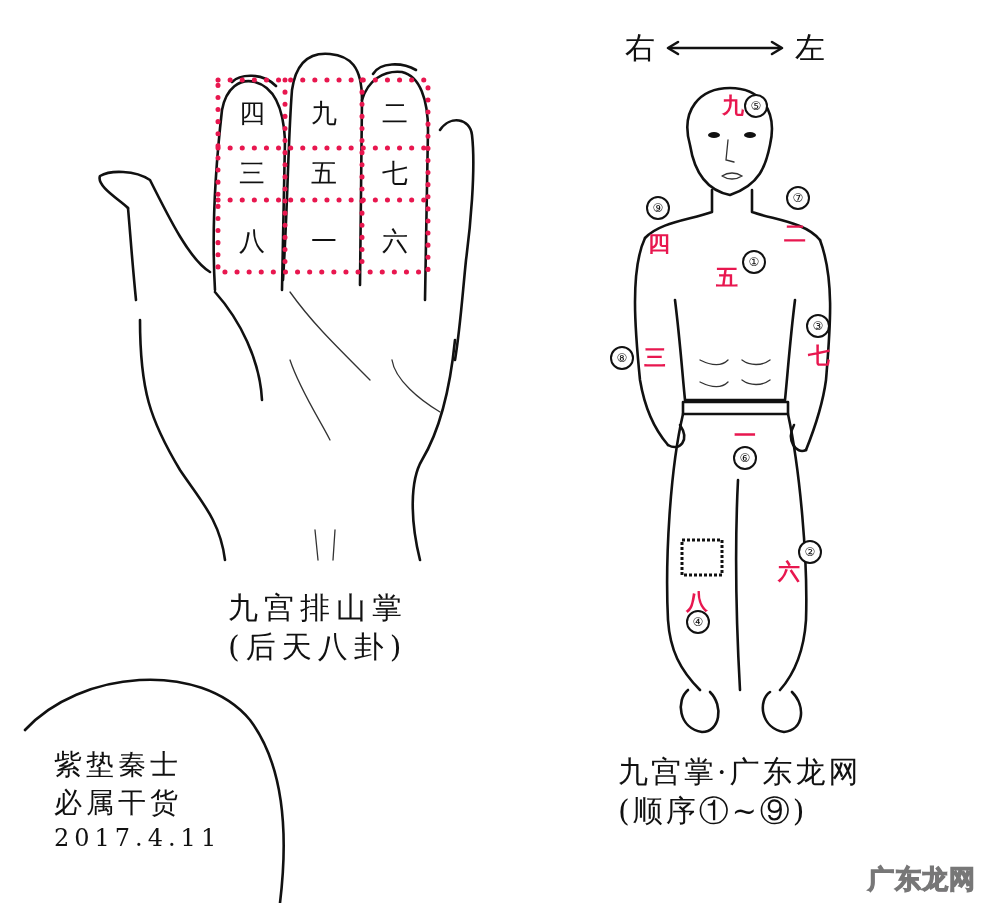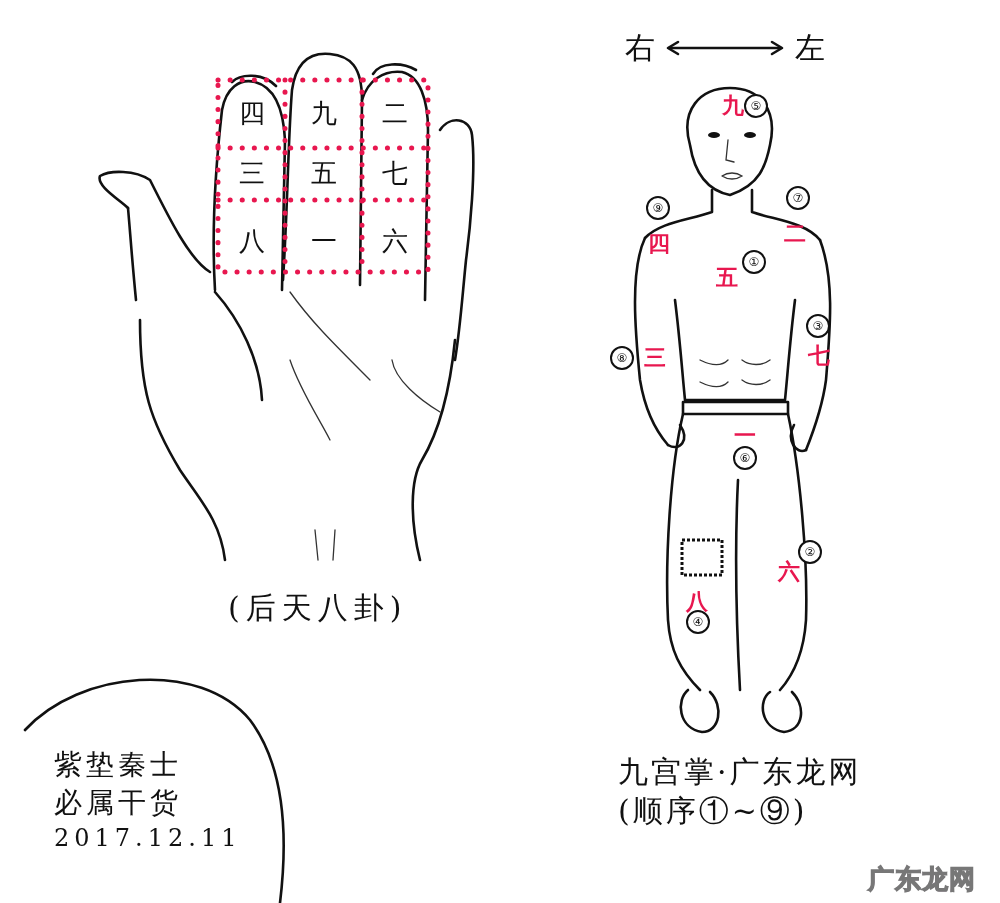--- a/index.html
+++ b/index.html
@@ -100,20 +100,21 @@
   <span class="hand-label" style="left:365px;top:100px;">二</span>
   <span class="hand-label" style="left:222px;top:160px;">三</span>
   <span class="hand-label" style="left:294px;top:160px;">五</span>
   <span class="hand-label" style="left:365px;top:160px;">七</span>
   <span class="hand-label" style="left:222px;top:228px;">八</span>
   <span class="hand-label" style="left:294px;top:228px;">一</span>
   <span class="hand-label" style="left:365px;top:228px;">六</span>
 </div>
 
 <div class="caption" style="left:228px;top:588px;">
+  <div>九宫排山掌</div>
   <div>(后天八卦)</div>
 </div>
 
 <span class="abs" style="left:625px;top:28px;font-size:30px;font-family:'DejaVu Serif',serif;">右</span>
 <span class="abs" style="left:795px;top:28px;font-size:30px;font-family:'DejaVu Serif',serif;">左</span>
 
 <div>
   <span class="body-label" style="left:722px;top:94px;">九</span>
   <span class="circ" style="left:744px;top:94px;">⑤</span>
 </div>
@@ -151,16 +152,16 @@
 </div>
 
 <div class="caption" style="left:618px;top:752px;letter-spacing:3px;">
   <div>九宫掌·广东龙网</div>
   <div>(顺序①~⑨)</div>
 </div>
 
 <div class="sig" style="left:54px;top:746px;">
   <div>紫垫秦士</div>
   <div>必属干货</div>
-  <div style="font-size:24px;letter-spacing:5px;">2017.12.11</div>
+  <div style="font-size:24px;letter-spacing:5px;">2017.4.11</div>
 </div>
 
 <div class="watermark" style="left:868px;top:862px;">广东龙网</div>
 
 </body></html>

